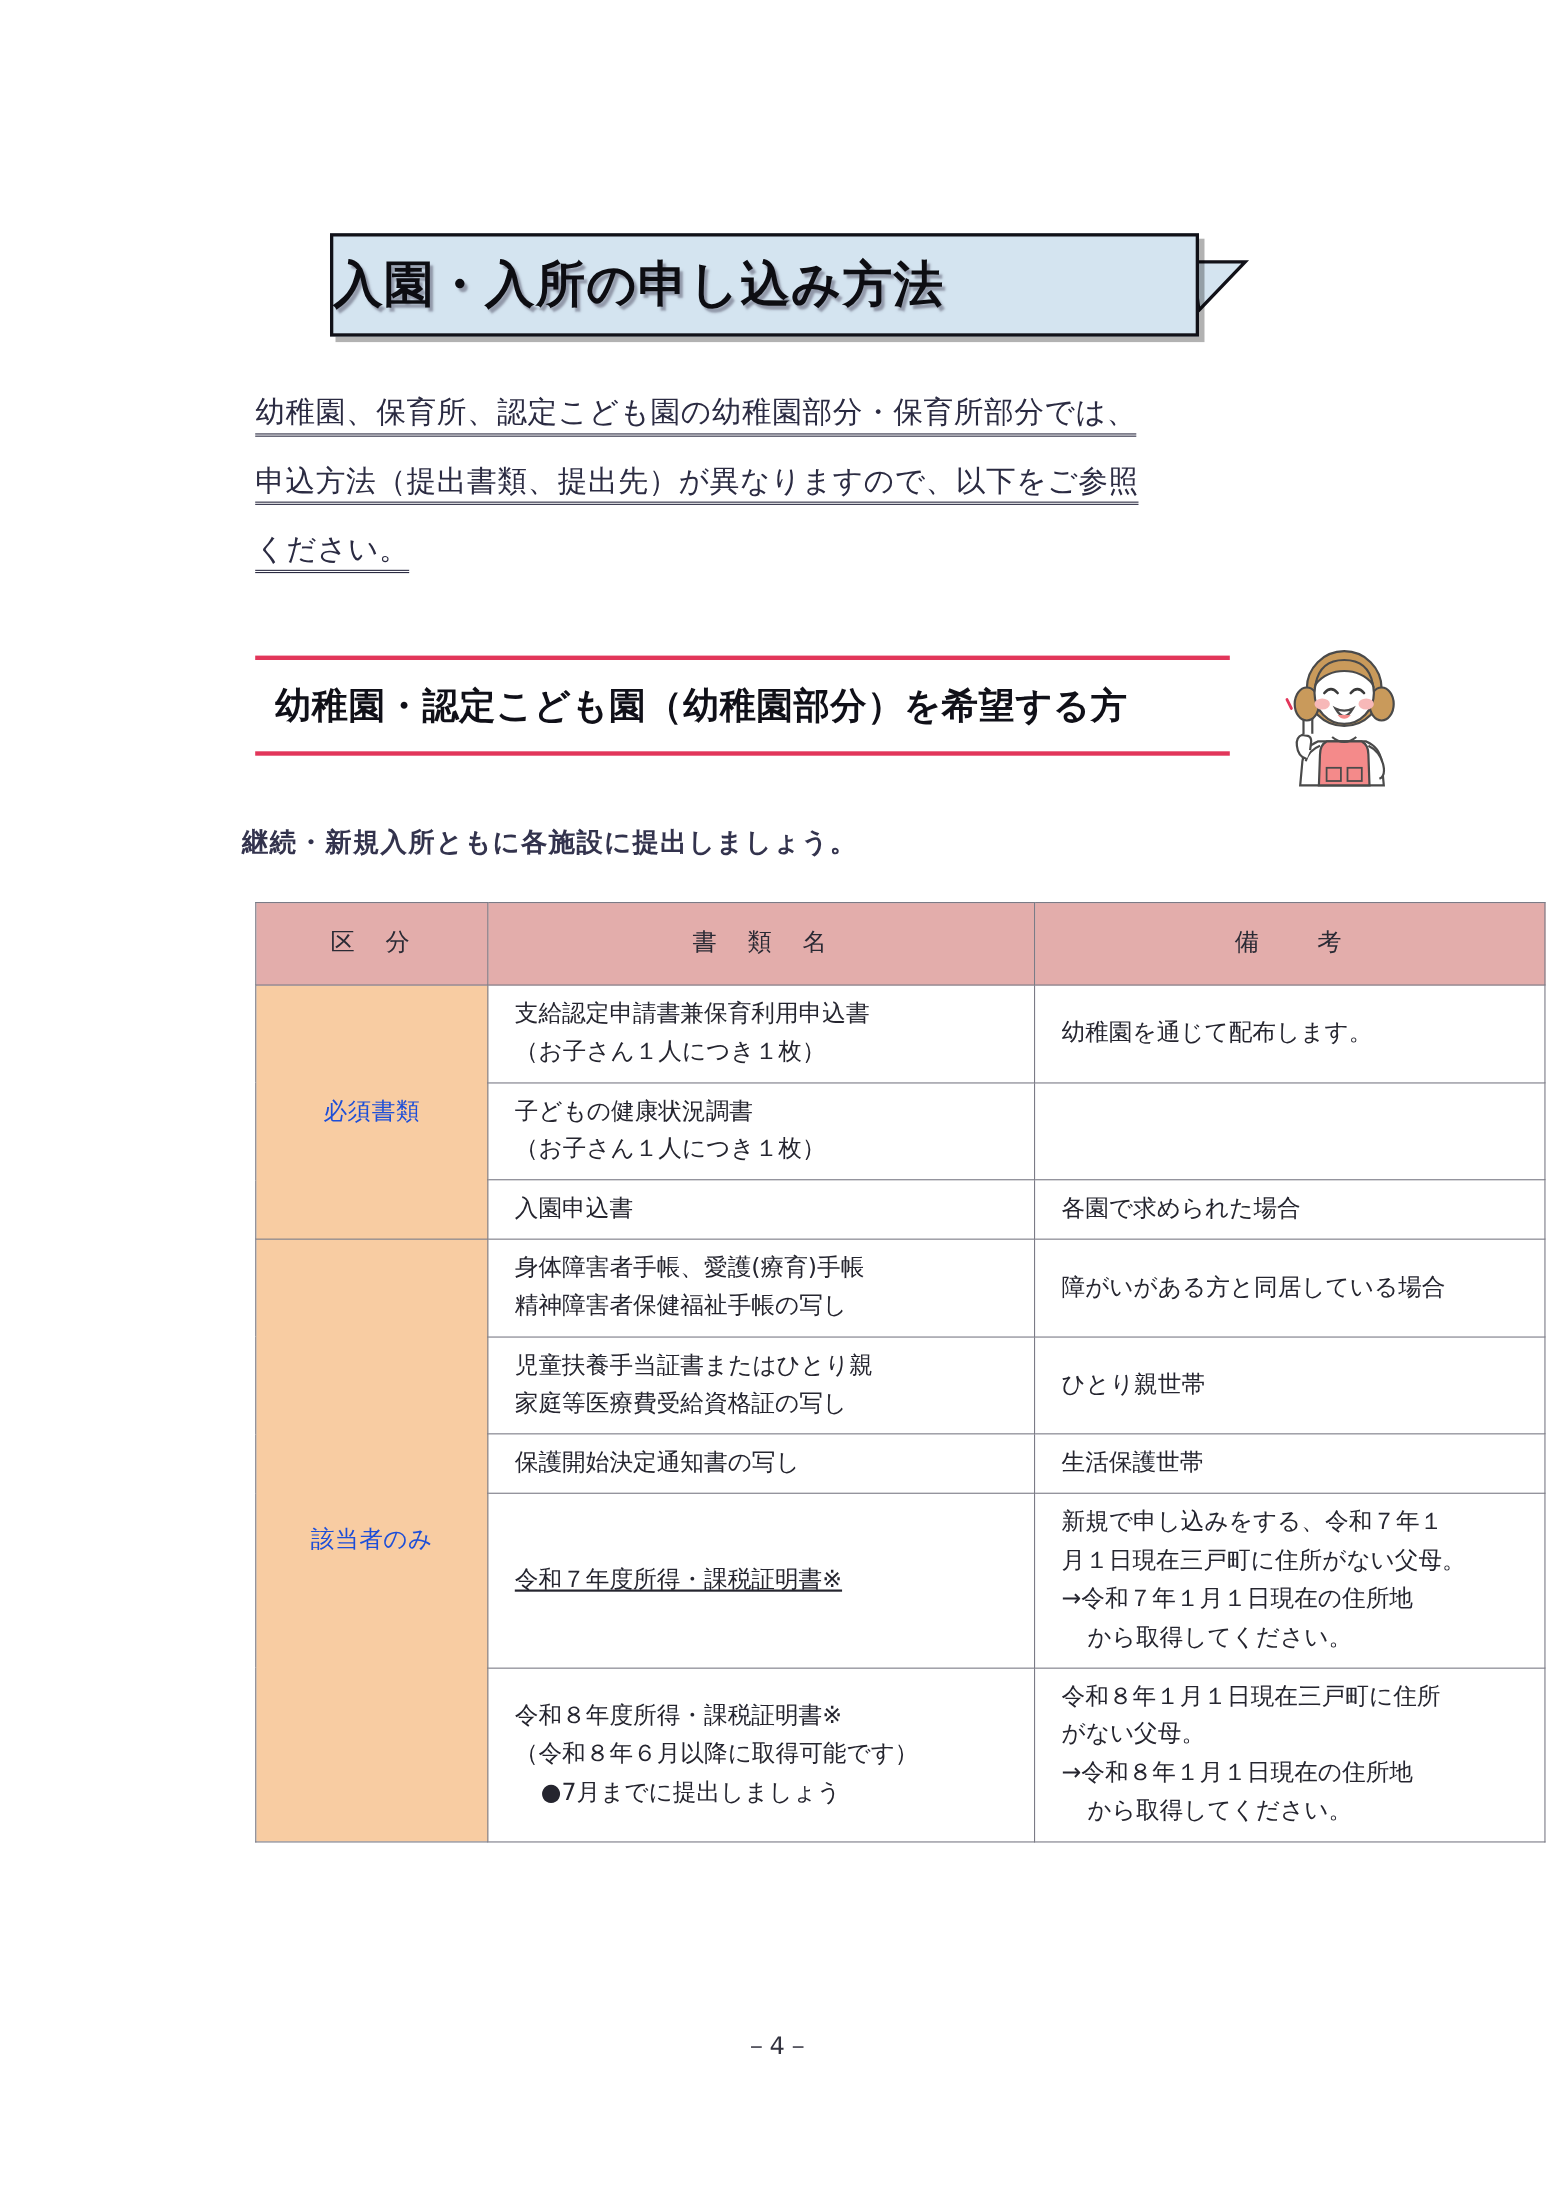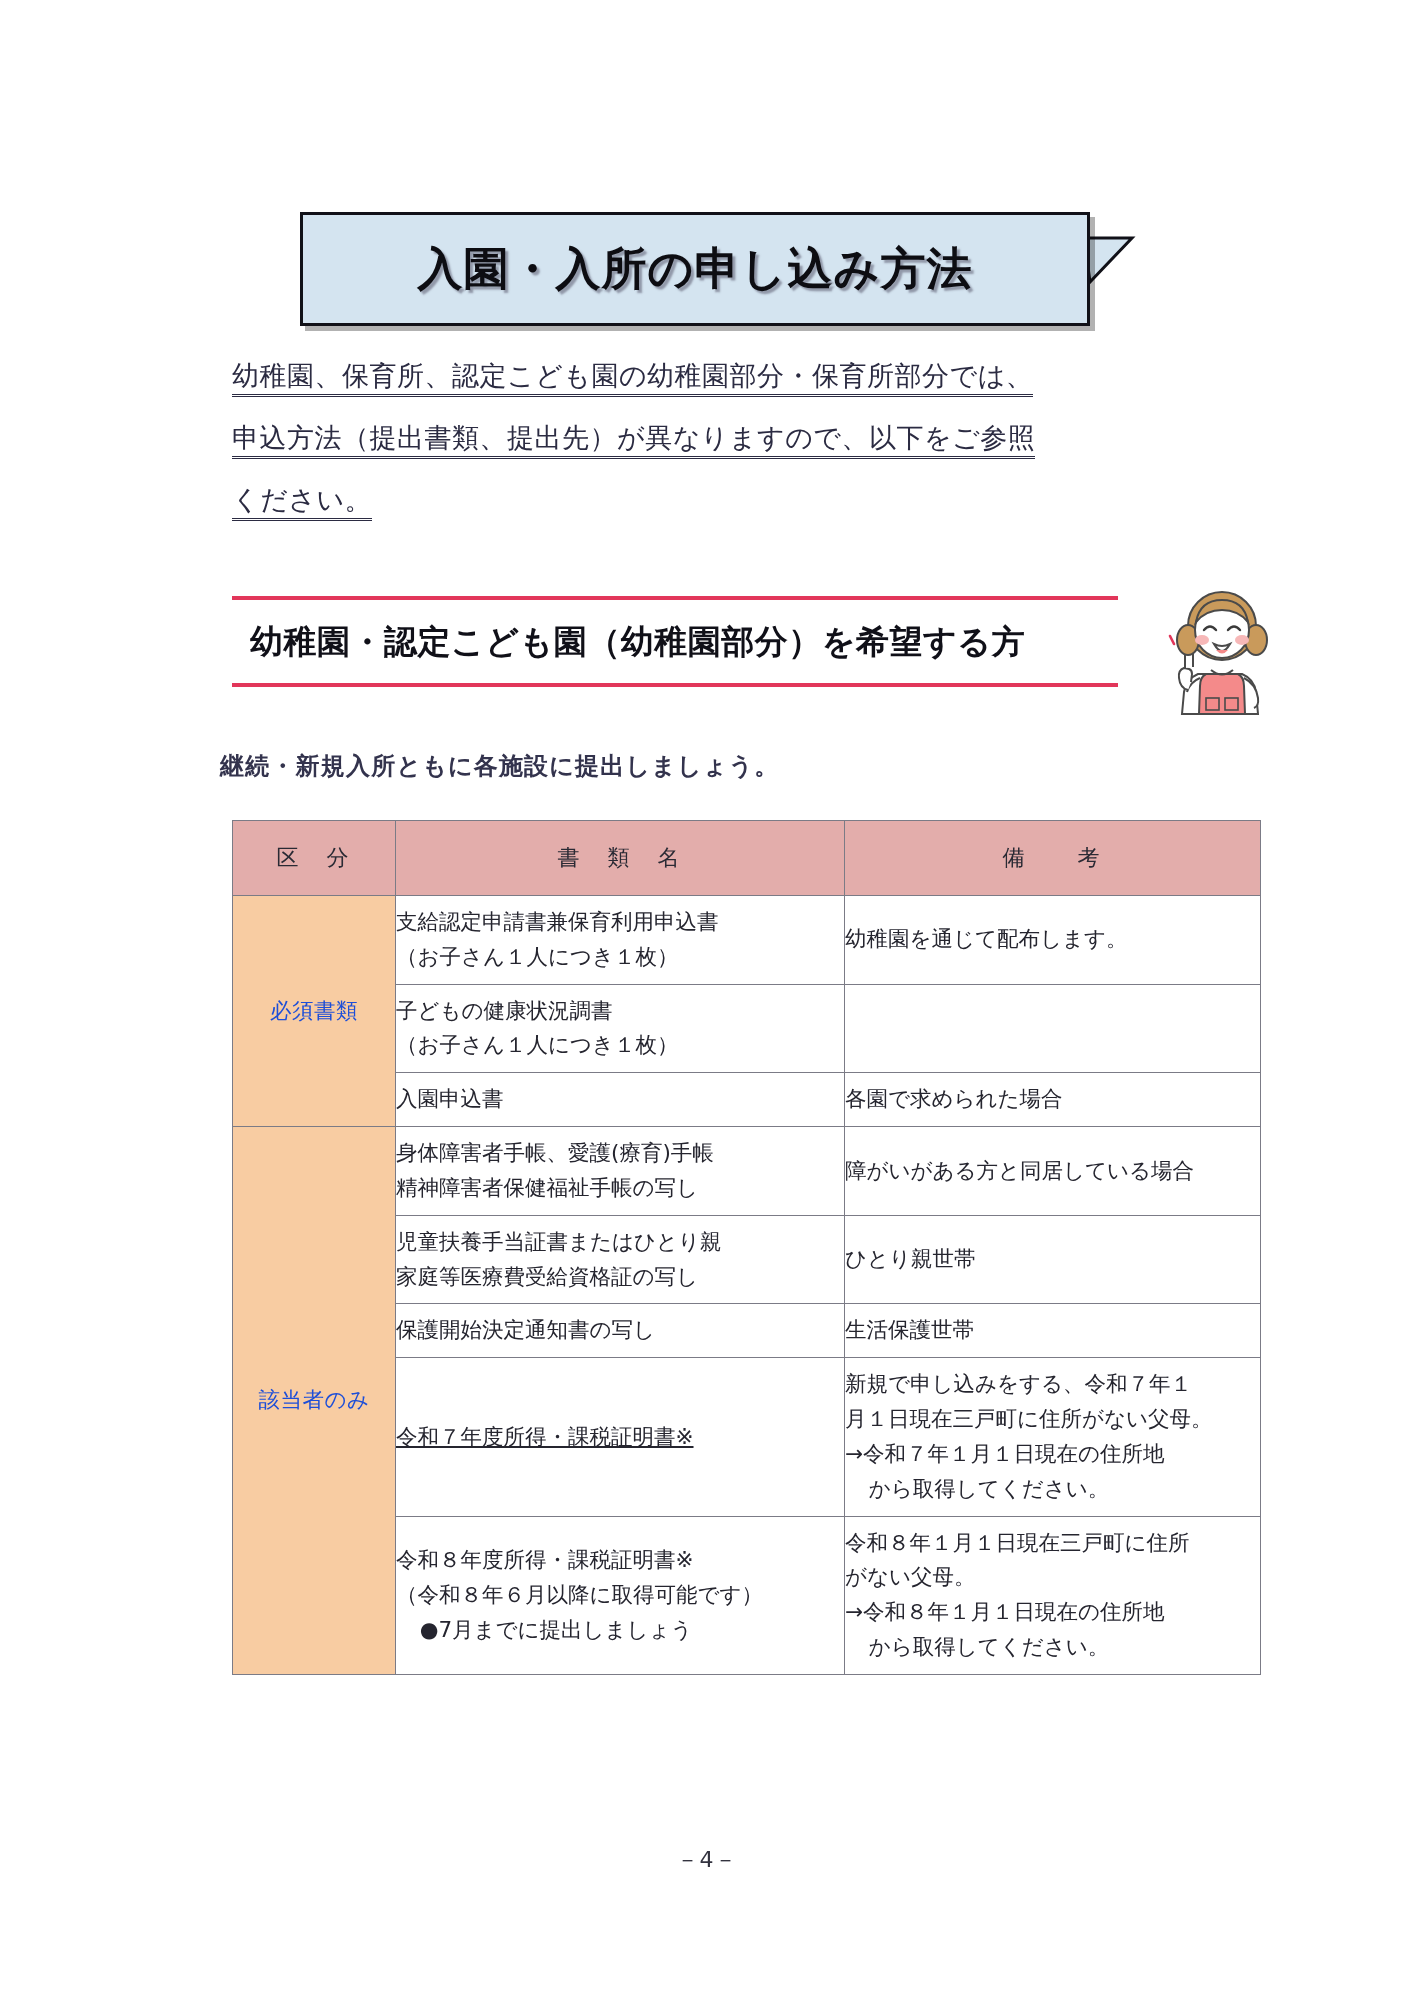--- a/index.html
+++ b/index.html
@@ -29,27 +29,26 @@
     left: 300px;
     top: 212px;
     width: 850px;
     height: 92px;
   }
   .title-banner {
     position: absolute;
     left: 0;
     top: 0;
     width: 790px;
-    height: 114px;
+    height: 94px;
     background: #d4e4f0;
     border: 3px solid #111118;
     box-sizing: border-box;
     display: flex;
     align-items: center;
-    justify-content: center;
     box-shadow: 5px 5px 0 rgba(0,0,0,0.30);
   }
   .title-text {
     font-family: "DejaVu Sans", "Liberation Sans", sans-serif;
     font-size: 45px;
     font-weight: bold;
     letter-spacing: 1px;
     color: #0d0d12;
     white-space: nowrap;
     text-shadow: 3px 3px 2px rgba(90,90,110,0.55);
@@ -135,21 +134,21 @@
     top: 820px;
     width: 1025px;
     border-collapse: collapse;
     table-layout: fixed;
     font-size: 21.5px;
     color: #25252f;
   }
   .doc-table th, .doc-table td {
     border: 1.6px solid #7b7b86;
     vertical-align: middle;
-    padding: 9px 0;
+    padding: 9px 24px;
     line-height: 1.62;
   }
   .doc-table th {
     background: #e3adab;
     font-weight: normal;
     font-size: 22px;
     text-align: center;
     height: 56px;
     color: #2a2a34;
     letter-spacing: 3px;

